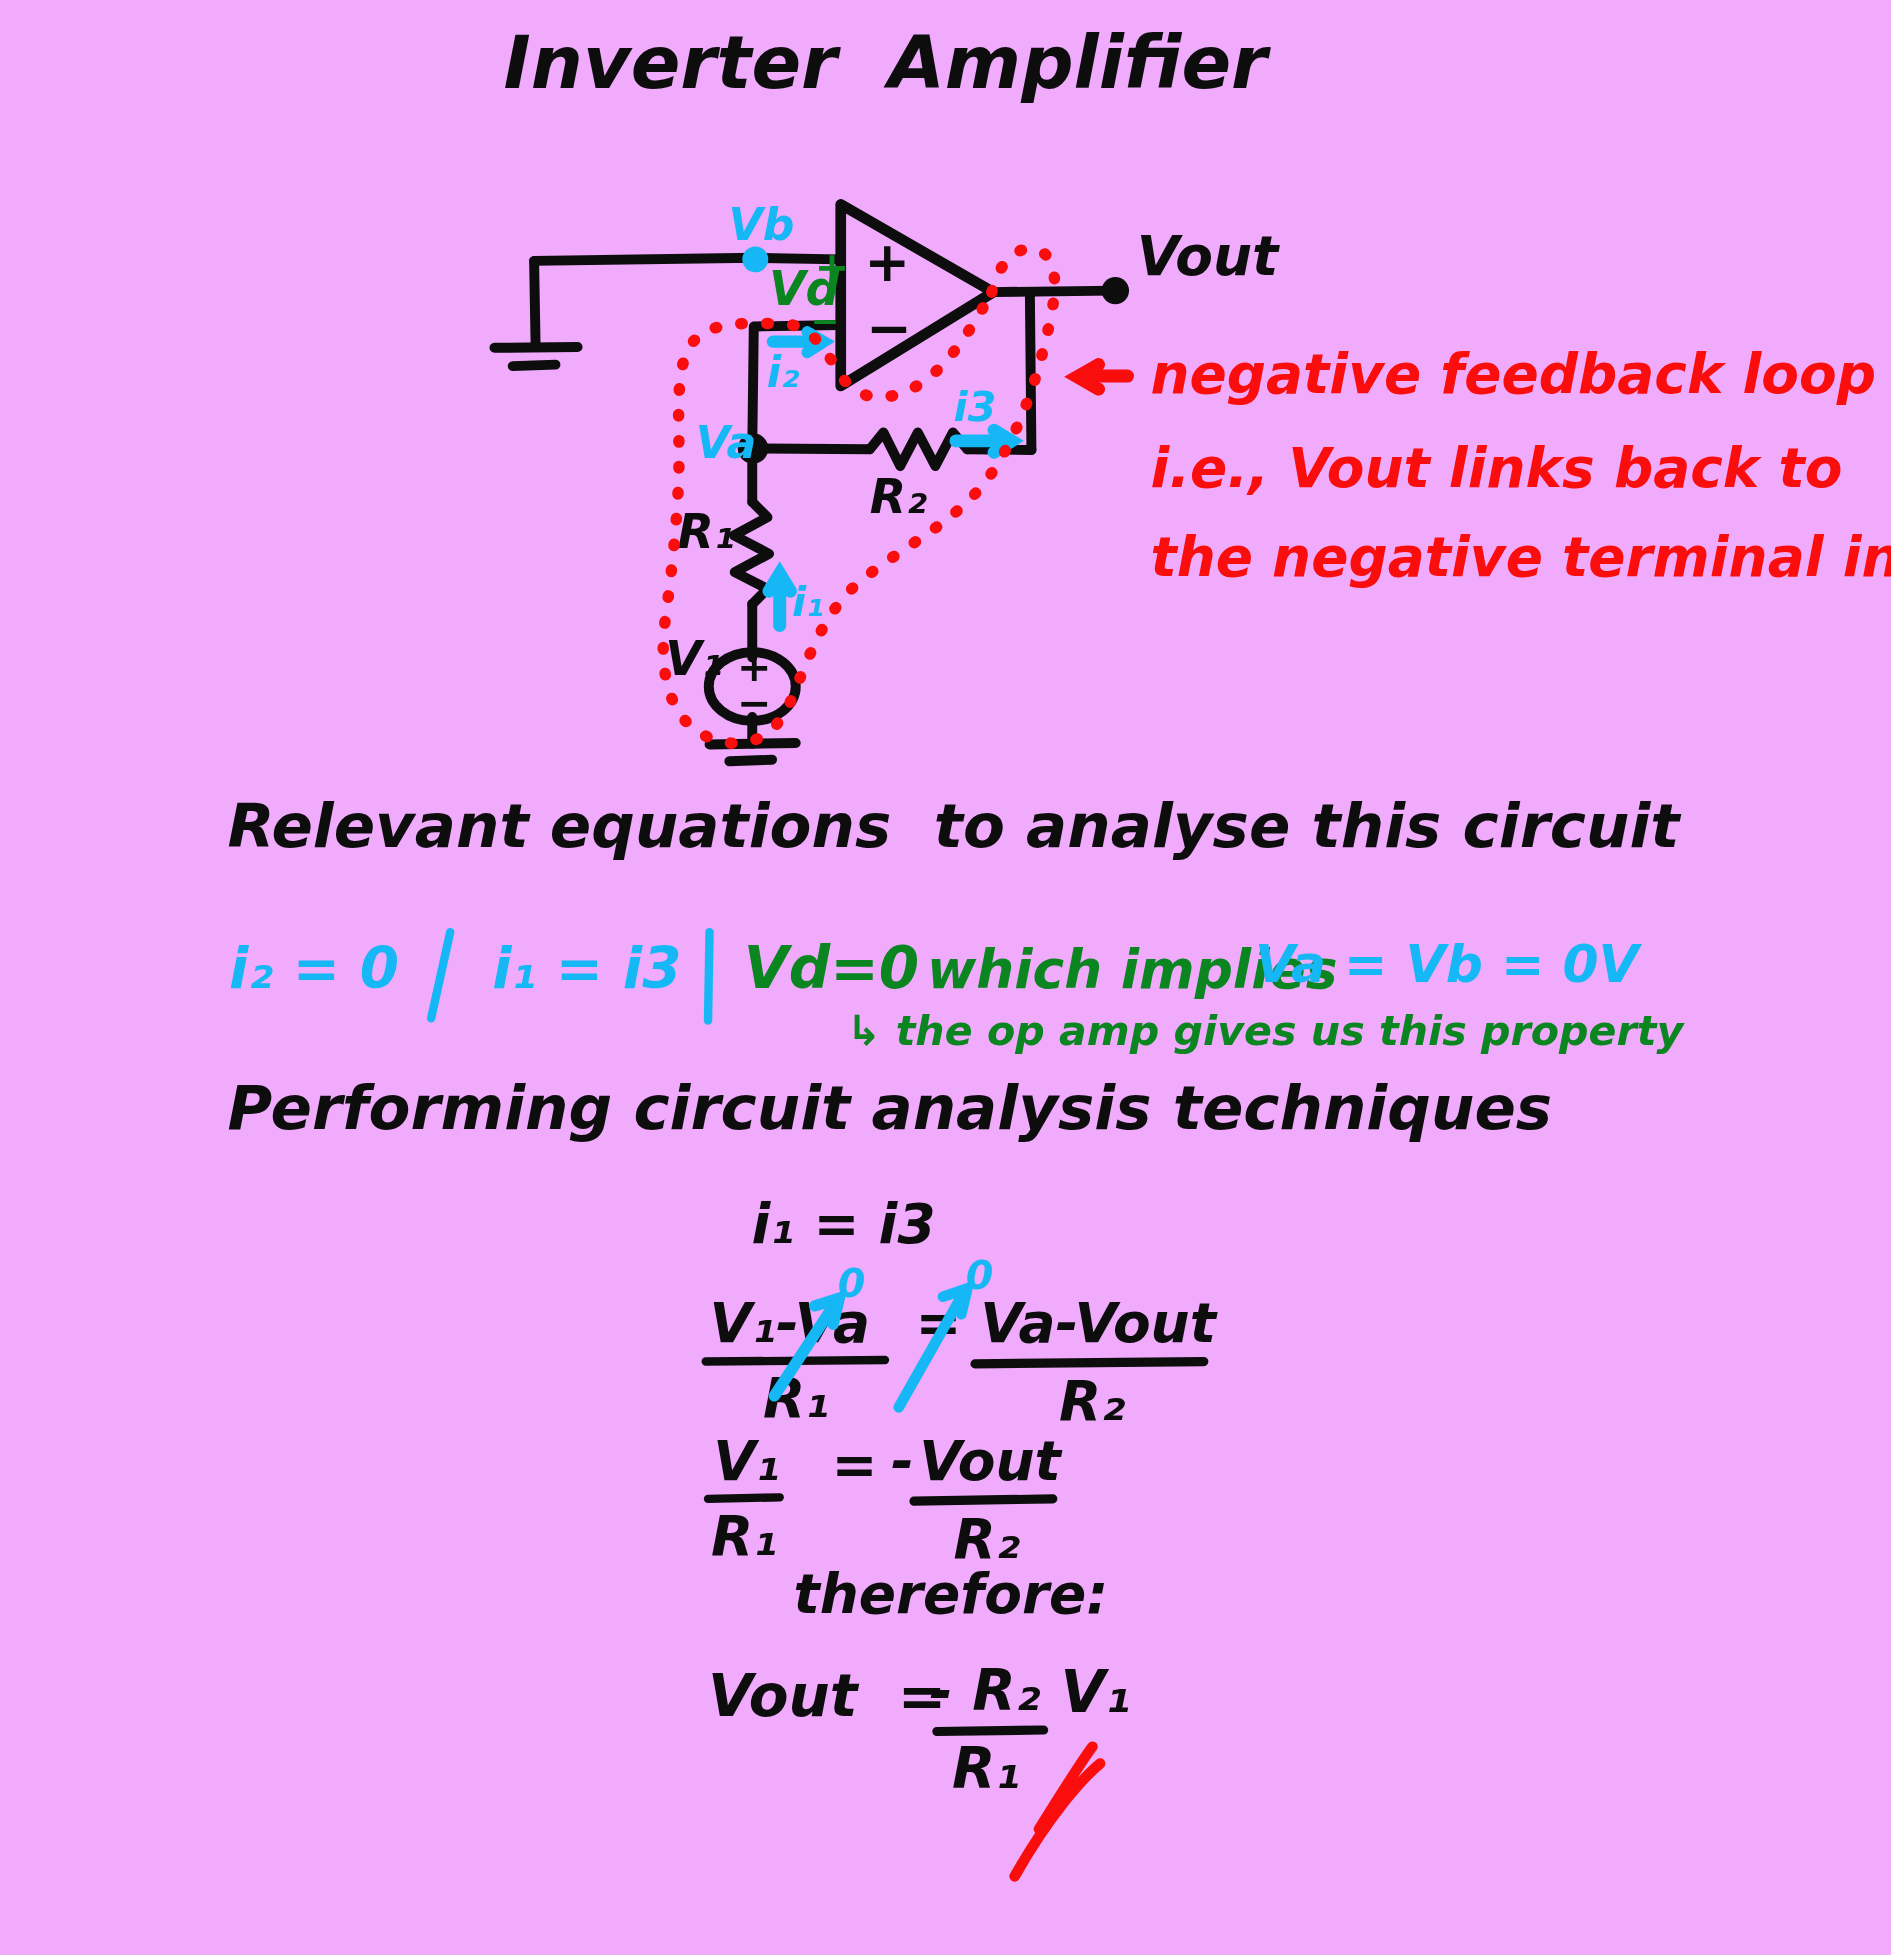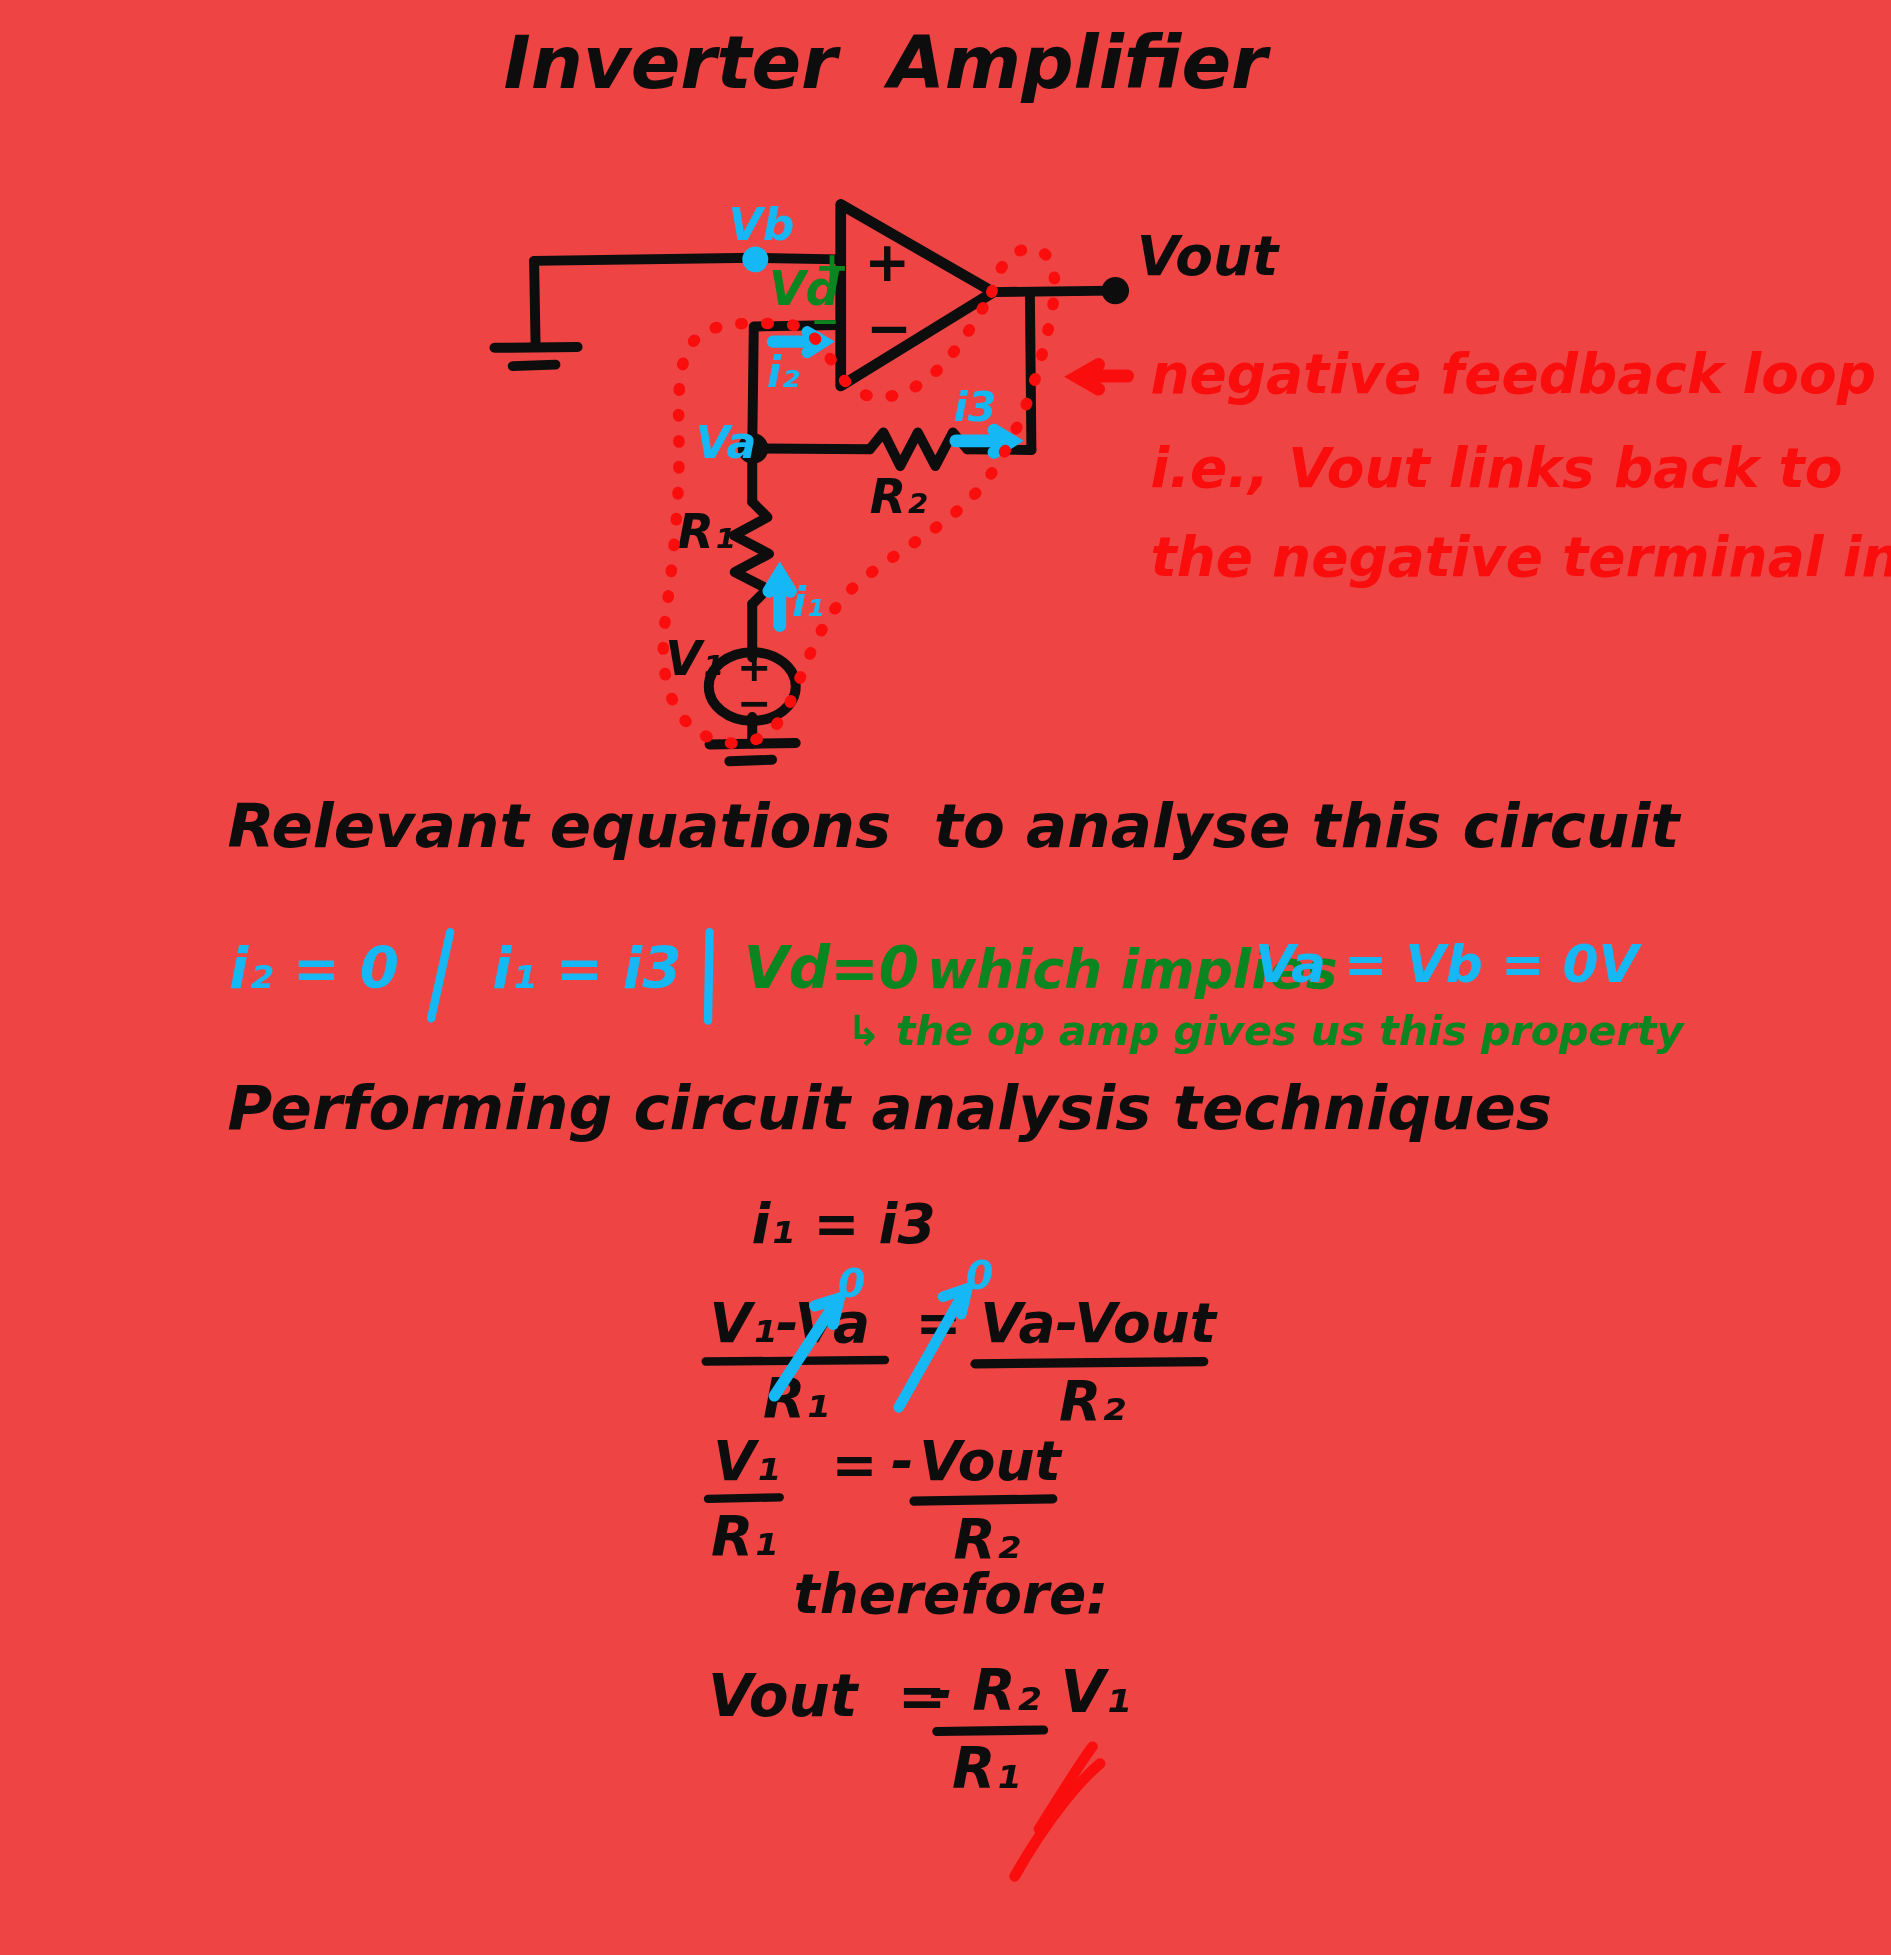--- a/index.html
+++ b/index.html
@@ -10,21 +10,21 @@
   body {
     width: 1892px;
     height: 1955px;
     position: relative;
     font-family: "DejaVu Sans", sans-serif;
     overflow: hidden;
   }
   .page {
     position: absolute;
     inset: 0;
-    background: #ef4444;
+    background: #f0abfc;
   }
   #sheet { position: absolute; left: 0; top: 0; }
 
   
   .hand {
     font-family: "DejaVu Sans", sans-serif;
     font-weight: 700;
     font-style: italic;
     white-space: pre;
   }

